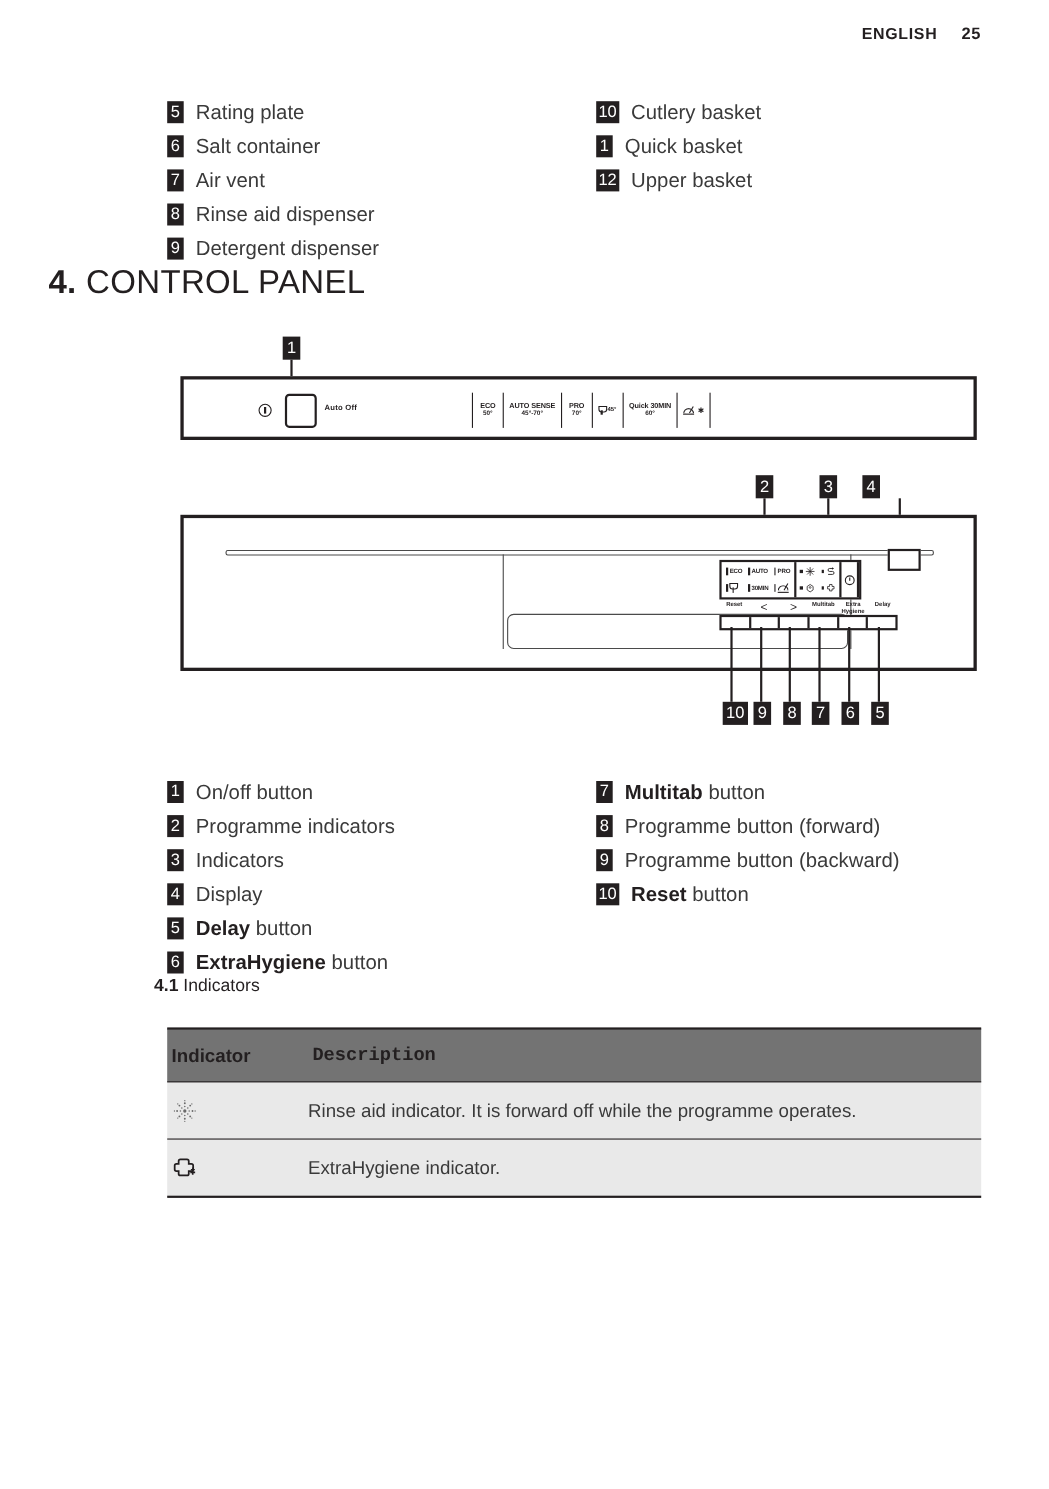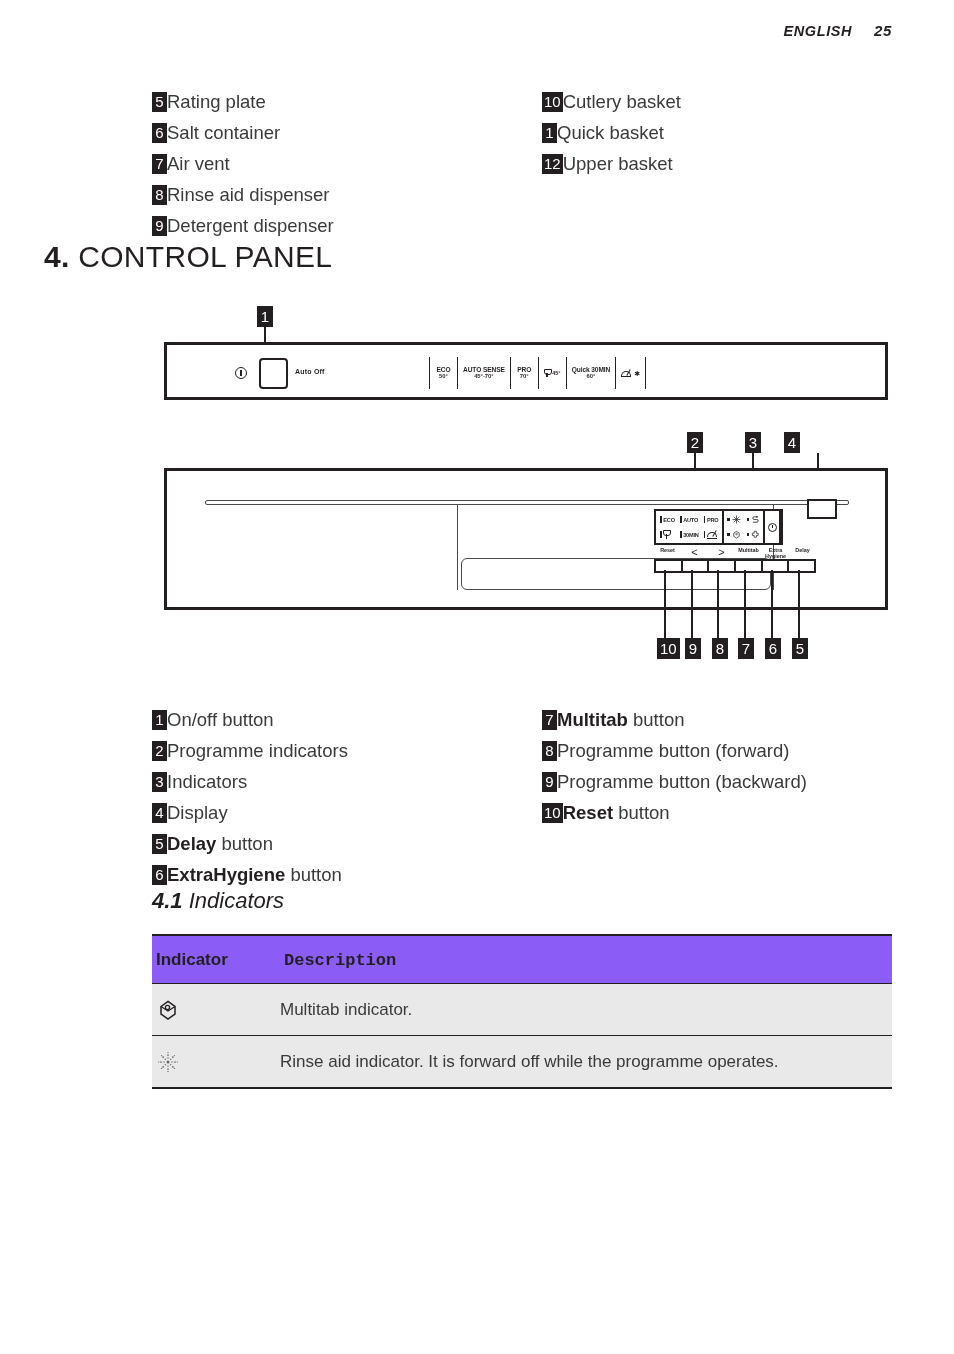--- a/index.html
+++ b/index.html
@@ -18,21 +18,20 @@
   .runhead {
     position: absolute;
     top: 22px;
     right: 62px;
     font-size: 14.5px;
     font-weight: bold;
     letter-spacing: 0.6px;
     display: flex;
     align-items: baseline;
     gap: 22px;
-    font-style: italic;
   }
   .runhead .lang { }
   .runhead .pageno { font-size: 15px; }
 
   
   .legend {
     position: absolute;
     display: grid;
     grid-template-columns: 390px 390px;
     column-gap: 0;
@@ -53,20 +52,21 @@
     min-width: 15px;
     height: 20px;
     line-height: 20px;
     text-align: center;
     padding: 0 2px;
     margin-top: 4px;
     flex: 0 0 auto;
     font-family: "Liberation Sans", sans-serif;
   }
   .leg-text {
+    margin-left: 11px;
     font-size: 18.5px;
     color: #3a3a3a;
     font-weight: 300;
     text-align: right;
   }
   .leg-text b { font-weight: bold; color: #231f20; }
 
   #legend-top { top: 88px; }
   #legend-bottom { top: 706px; }
 
@@ -75,25 +75,24 @@
     position: absolute;
     left: 44px;
     top: 240px;
     font-size: 30px;
     font-weight: 300;
     letter-spacing: 0.3px;
   }
   .h1 .num { font-weight: bold; }
   .h2 {
     position: absolute;
-    left: 152px;
+    left: 140px;
     top: 888px;
-    font-size: 22px;
+    font-size: 16px;
     font-weight: 300;
-    font-style: italic;
   }
   .h2 .num { font-weight: bold; }
 
   
   .fig { position: absolute; }
   .panel-outer {
     border: 3px solid #231f20;
     background: #fff;
     position: relative;
   }
@@ -337,21 +336,21 @@
 
   
   .tbl {
     position: absolute;
     left: 152px; top: 934px;
     width: 740px;
     border-collapse: collapse;
     font-size: 17px;
   }
   .tbl thead th {
-    background: #8b5cf6;
+    background: #737373;
     border-top: 2.5px solid #231f20;
     border-bottom: 1.5px solid #231f20;
     text-align: left;
     font-weight: bold;
     font-size: 17px;
     padding: 14px 0 13px 0;
     color: #231f20;
   }
   .tbl th.c1 { width: 128px; padding-left: 4px; }
   .tbl th.c2 { padding-left: 4px; font-family: Liberation Mono, monospace; }
@@ -638,30 +637,20 @@
 </div>
 
 <table class="tbl">
   <thead>
     <tr>
       <th class="c1">Indicator</th>
       <th class="c2">Description</th>
     </tr>
   </thead>
   <tbody>
-    <tr>
-      <td class="c1">
-        <svg class="ic" width="24" height="24" viewBox="0 0 24 24">
-          <path d="M5 8.5 L12 3.5 L19 8.5 L19 16 L12 21 L5 16 Z" fill="none" stroke="#231f20" stroke-width="1.5"></path>
-          <path d="M5 8.5 L12 13 L19 8.5" fill="none" stroke="#231f20" stroke-width="1.1"></path>
-          <circle cx="11.5" cy="9.5" r="2.1" fill="none" stroke="#231f20" stroke-width="1.3"></circle>
-        </svg>
-      </td>
-      <td>Multitab indicator.</td>
-    </tr>
     <tr>
       <td class="c1">
         <svg class="ic" width="24" height="24" viewBox="0 0 24 24">
           <g fill="#6a6a6a">
             <circle cx="12" cy="12" r="1.5"></circle>
             <circle cx="12" cy="5" r="0.85"></circle>
               <circle cx="12" cy="19" r="0.85"></circle>
             <circle cx="5" cy="12" r="0.85"></circle>
               <circle cx="19" cy="12" r="0.85"></circle>
             <circle cx="7.1" cy="7.1" r="0.85"></circle>
@@ -682,14 +671,27 @@
               <circle cx="21.4" cy="12" r="0.6"></circle>
             <circle cx="5.6" cy="5.6" r="0.6"></circle>
               <circle cx="18.4" cy="18.4" r="0.6"></circle>
             <circle cx="18.4" cy="5.6" r="0.6"></circle>
               <circle cx="5.6" cy="18.4" r="0.6"></circle>
           </g>
         </svg>
       </td>
       <td>Rinse aid indicator. It is forward off while the programme operates.</td>
     </tr>
+    <tr>
+      <td class="c1">
+        <svg class="ic" width="24" height="24" viewBox="0 0 24 24">
+          <path d="M8 4 H14 A1.6 1.6 0 0 1 15.6 5.6 V8 H18 A1.6 1.6 0 0 1 19.6 9.6 V13 A1.6 1.6 0 0 1 18 14.6 H15.6 V17 A1.6 1.6 0 0 1 14 18.6 H8 A1.6 1.6 0 0 1 6.4 17 V14.6 H4.4 A1.6 1.6 0 0 1 2.8 13 V9.6 A1.6 1.6 0 0 1 4.4 8 H6.4 V5.6 A1.6 1.6 0 0 1 8 4 Z" fill="none" stroke="#231f20" stroke-width="1.6"></path>
+          <path d="M19.6 9.6 V14.6 M17.2 12.1 H22.2" stroke="#231f20" stroke-width="1.5" fill="none" transform="translate(0.8,2.4) scale(0.72) translate(6,3)"></path>
+          <g stroke="#231f20" stroke-width="1.5">
+            <line x1="19.2" y1="13.6" x2="19.2" y2="18"></line>
+            <line x1="17" y1="15.8" x2="21.4" y2="15.8"></line>
+          </g>
+        </svg>
+      </td>
+      <td>ExtraHygiene indicator.</td>
+    </tr>
   </tbody>
 </table>
 
 </body></html>

